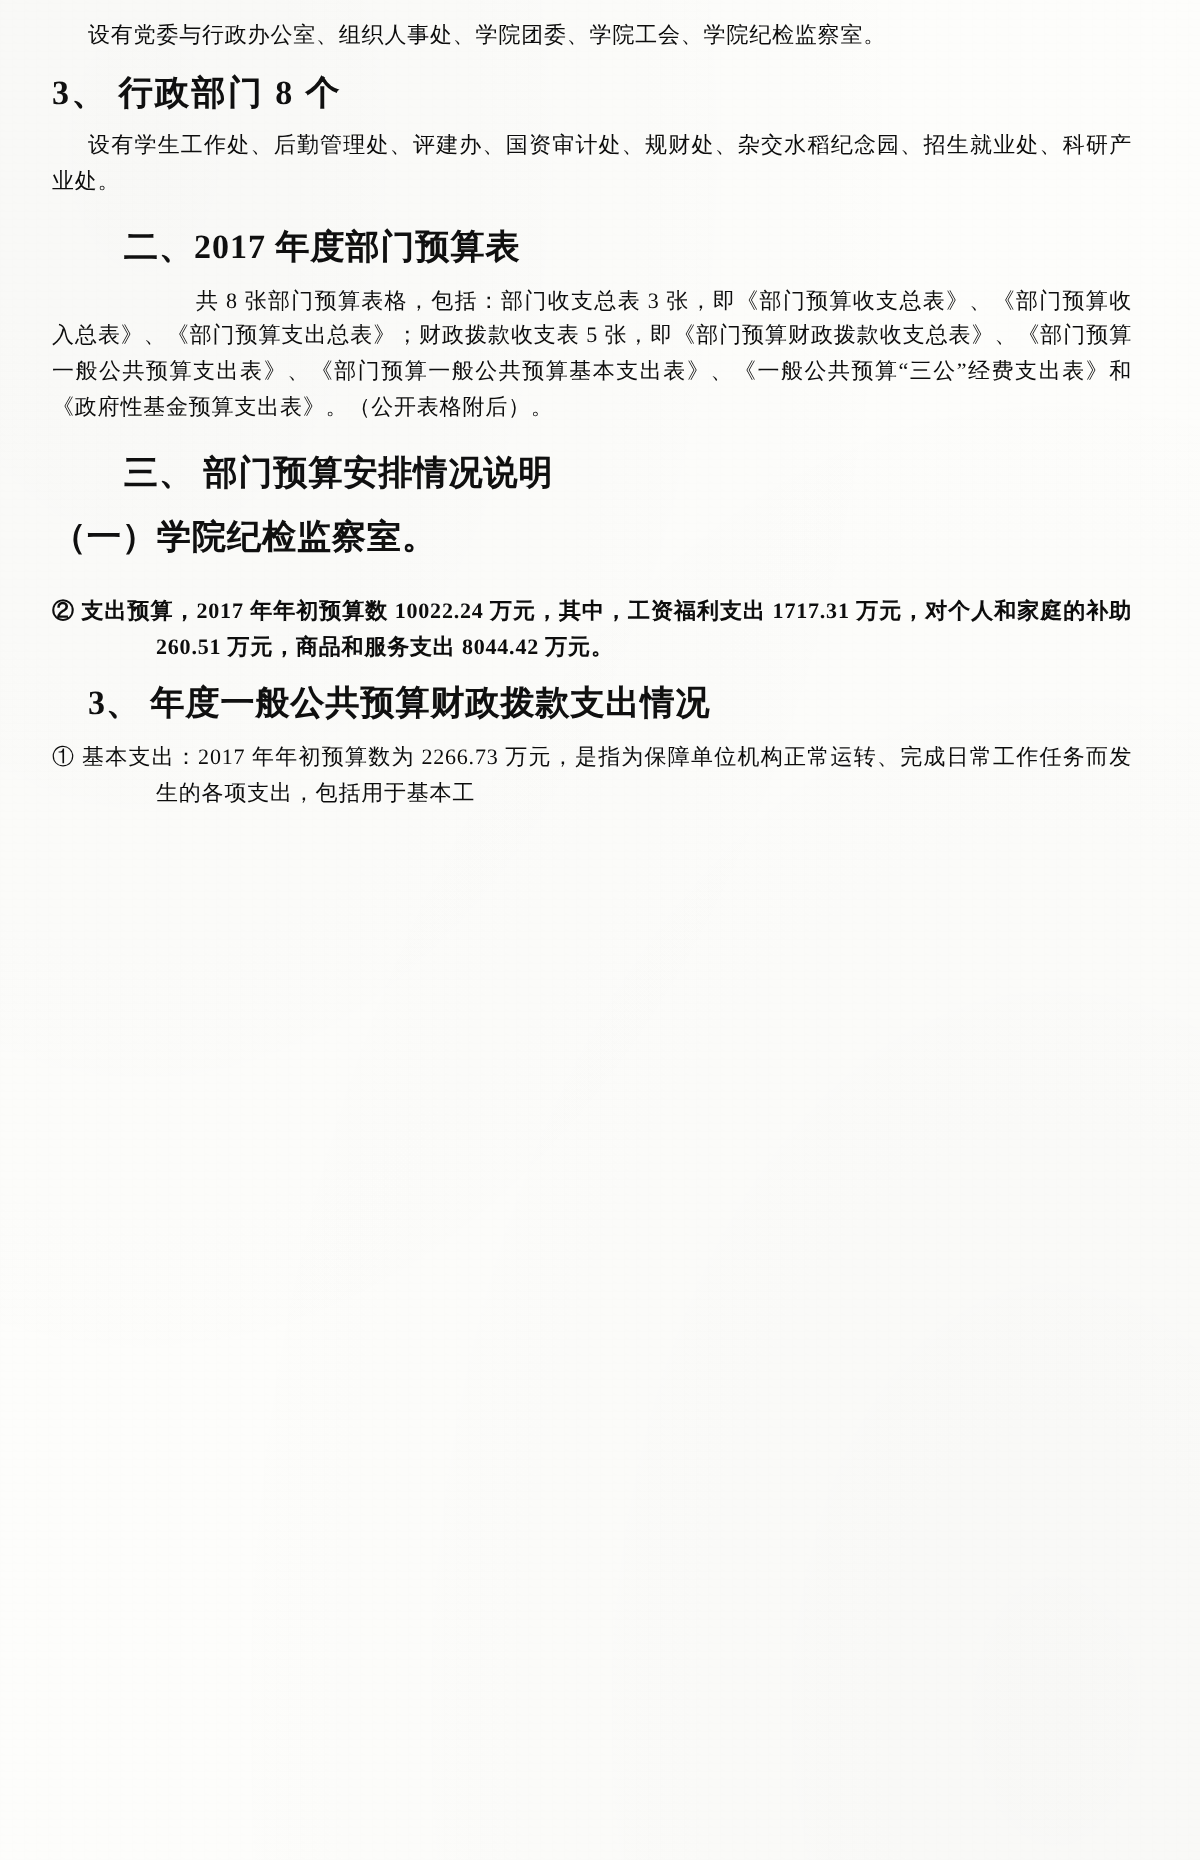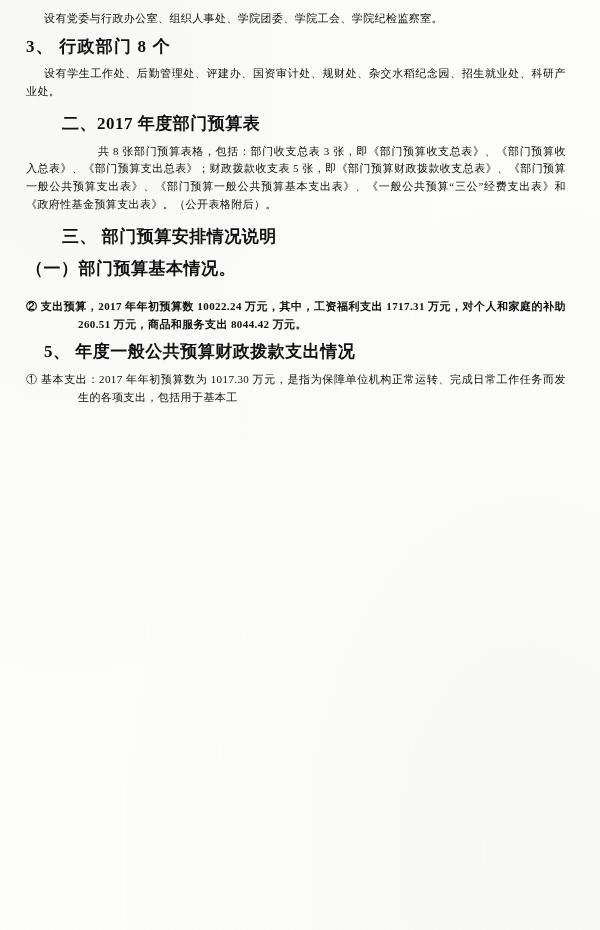--- a/index.html
+++ b/index.html
@@ -84,34 +84,34 @@
   <div class="gap-sm"></div>
 
   <p class="line ind4">共 8 张部门预算表格，包括：部门收支总表 3 张，即《部门预算收支总表》、《部门预算收入总表》、《部门预算支出总表》；财政拨款收支表 5 张，即《部门预算财政拨款收支总表》、《部门预算一般公共预算支出表》、《部门预算一般公共预算基本支出表》、《一般公共预算“三公”经费支出表》和《政府性基金预算支出表》。（公开表格附后）。</p>
 
   <div class="gap-md"></div>
 
   <p class="num-head bold ind2">三、  部门预算安排情况说明</p>
 
   <div class="gap-sm"></div>
 
-  <p class="num-head bold">（一）部门预算基本情况。</p>
+  <p class="num-head bold">（一）学院纪检监察室。</p>
 
   <div class="gap-sm"></div>
 
 
   <div class="gap-sm"></div>
 
 
   <div class="gap-sm"></div>
 
   <p class="line ind-hang" style="text-indent:-52px;font-weight:bold;">② 支出预算，2017 年年初预算数 10022.24 万元，其中，工资福利支出 1717.31 万元，对个人和家庭的补助 260.51 万元，商品和服务支出 8044.42 万元。</p>
 
   <div class="gap-sm"></div>
 
-  <p class="num-head bold ind1">5、    年度一般公共预算财政拨款支出情况</p>
+  <p class="num-head bold ind1">3、    年度一般公共预算财政拨款支出情况</p>
 
   <div class="gap-sm"></div>
 
-  <p class="line ind-hang" style="text-indent:-52px;">① 基本支出：2017 年年初预算数为 1017.30 万元，是指为保障单位机构正常运转、完成日常工作任务而发生的各项支出，包括用于基本工</p>
+  <p class="line ind-hang" style="text-indent:-52px;">① 基本支出：2017 年年初预算数为 2266.73 万元，是指为保障单位机构正常运转、完成日常工作任务而发生的各项支出，包括用于基本工</p>
 
   <div class="grain"></div>
 </div>
 
 </body></html>

